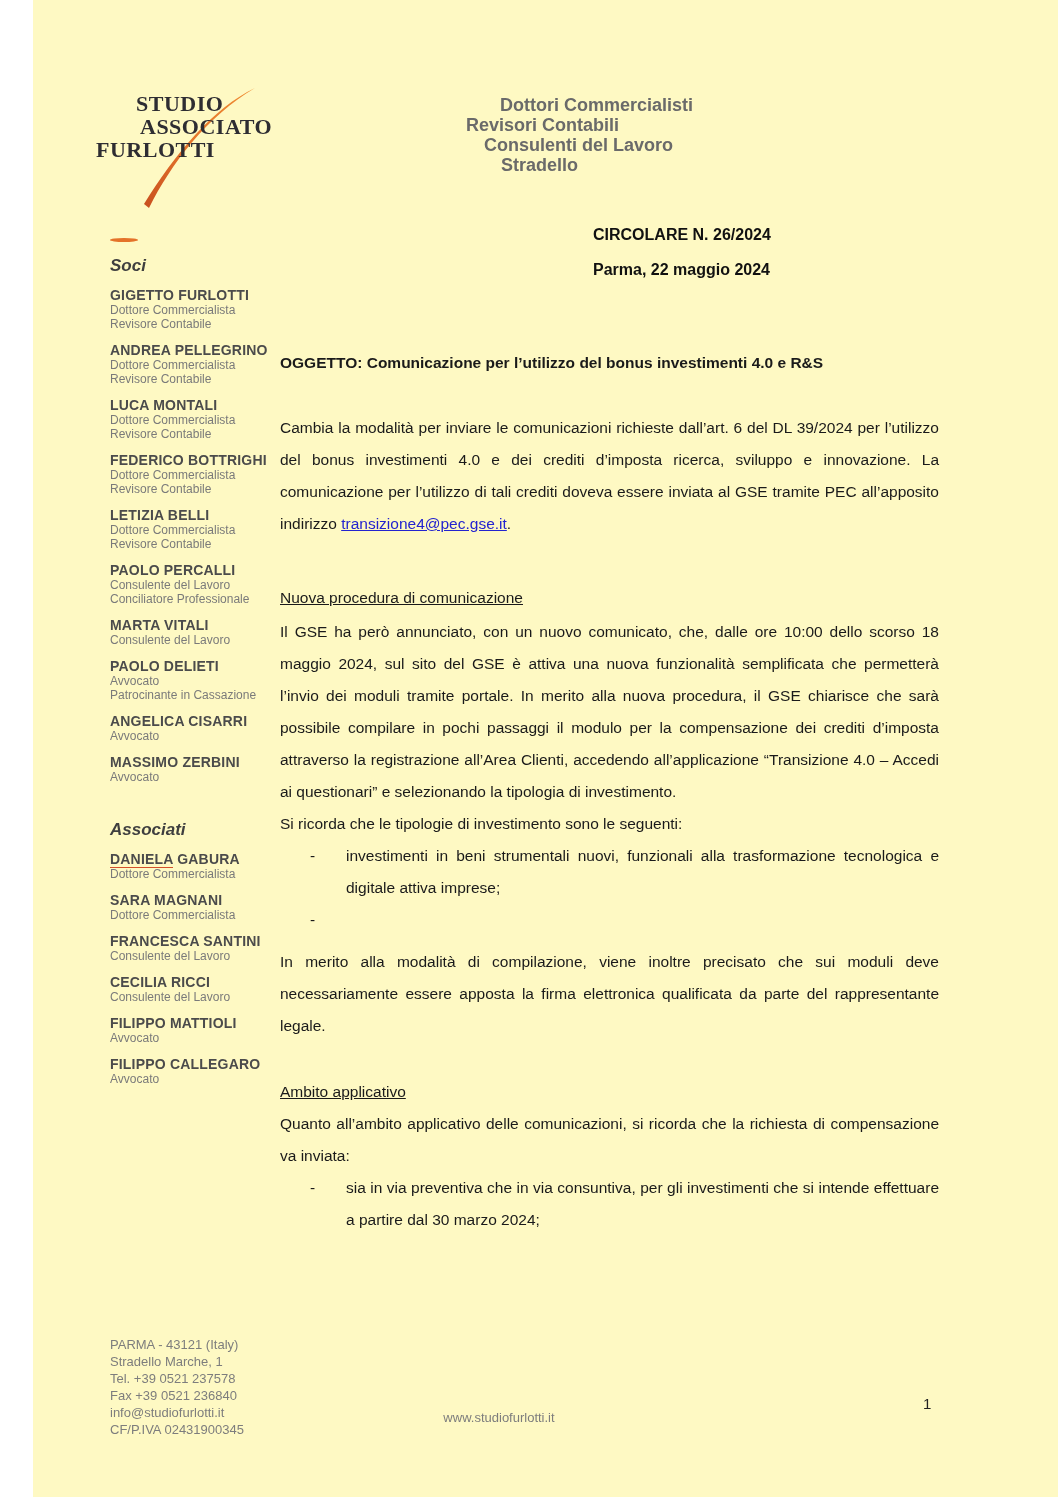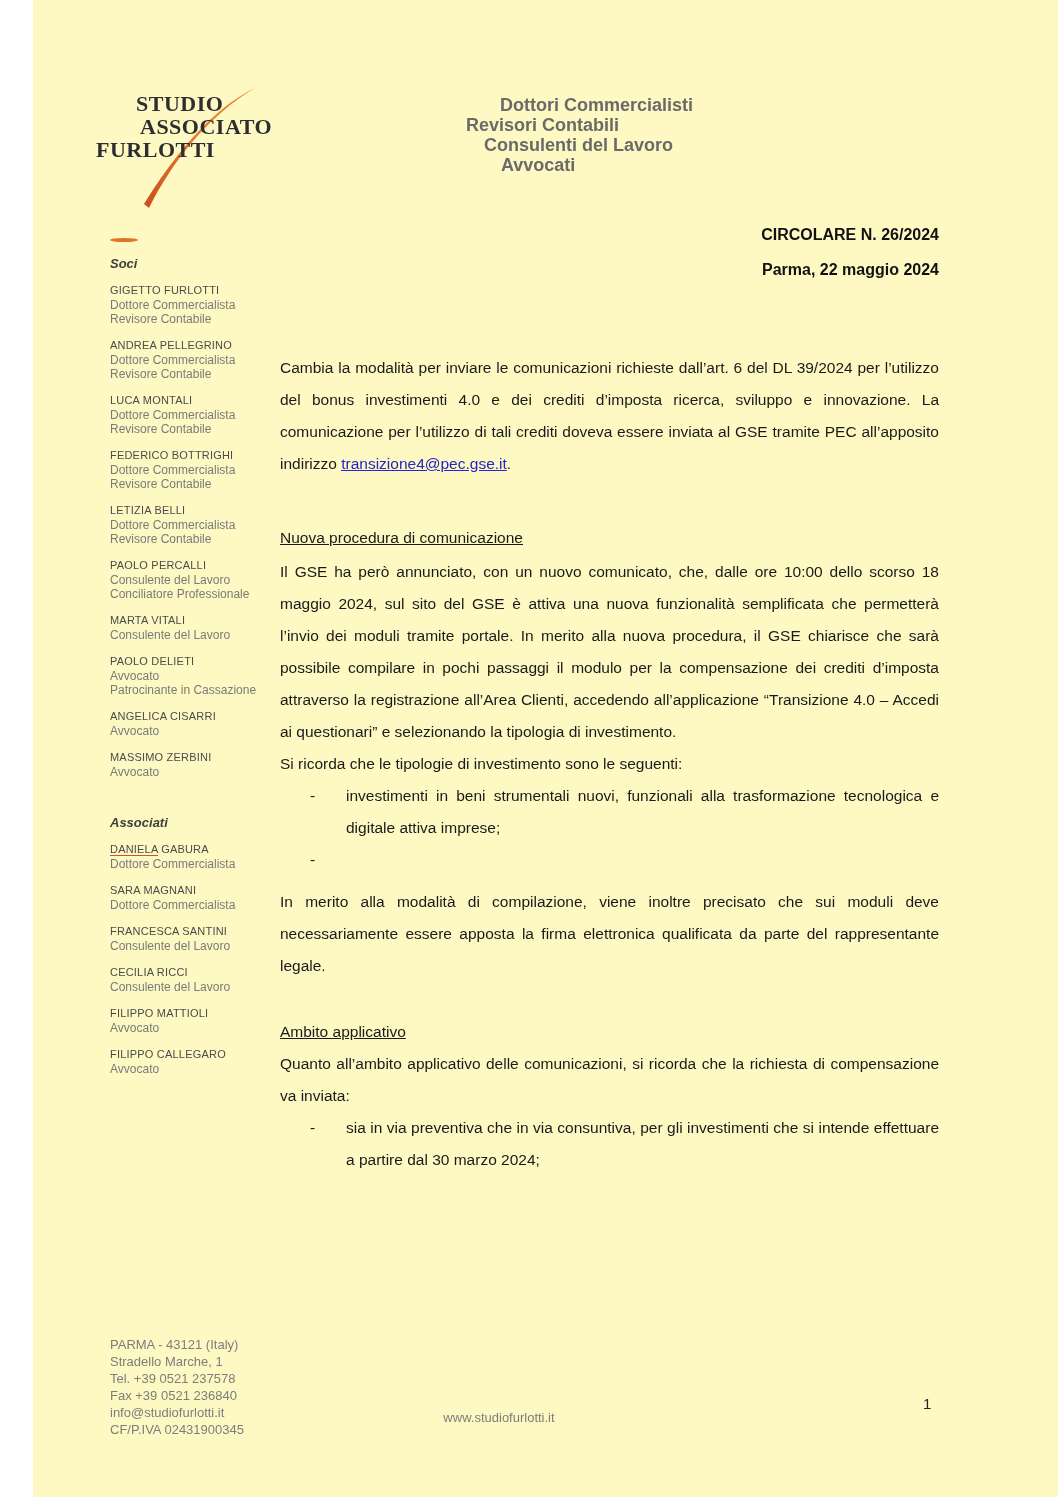--- a/index.html
+++ b/index.html
@@ -47,50 +47,50 @@
   .prof-1 { margin-left: 34px; }
   .prof-2 { margin-left: 0; }
   .prof-3 { margin-left: 18px; }
   .prof-4 { margin-left: 35px; }
 
   
   .circ-meta {
     position: absolute;
     left: 560px; top: 226px;
     width: 346px;
-    text-align: right;
+    text-align: left;
     font-weight: bold;
     font-size: 16px;
     color: #111111;
   }
   .circ-meta .date-line { margin-top: 17px; }
 
   
   .sidebar {
     position: absolute;
     left: 77px; top: 238px;
     width: 165px;
   }
   .accent-dash {
     width: 28px; height: 4px;
     background: #e4732a;
     border-radius: 50%;
   }
   .group-label {
     font-style: italic;
     font-weight: bold;
-    font-size: 13px;
+    font-size: 17px;
     color: #3f3f3f;
     margin-top: 14px;
     margin-bottom: 12px;
   }
   .person { margin-bottom: 12px; }
   .person .p-name {
-    font-size: 11px;
-    font-weight: normal;
+    font-size: 14px;
+    font-weight: bold;
     color: #4b4b4b;
     line-height: 15px;
     letter-spacing: 0.2px;
   }
   .person .p-role {
     font-size: 12px;
     color: #7a7a7a;
     line-height: 14px;
   }
   .associati-label { margin-top: 36px; }
@@ -173,21 +173,21 @@
   <div class="logo-text">
     <div class="logo-line-1">STUDIO</div>
     <div class="logo-line-2">ASSOCIATO</div>
     <div class="logo-line-3">FURLOTTI</div>
   </div>
 
   <div class="professions">
     <div class="prof-1">Dottori Commercialisti</div>
     <div class="prof-2">Revisori Contabili</div>
     <div class="prof-3">Consulenti del Lavoro</div>
-    <div class="prof-4">Avvocati</div>
+    <div class="prof-4">Stradello</div>
   </div>
 
   <div class="circ-meta">
     <div>CIRCOLARE N. 26/2024</div>
     <div class="date-line">Parma, 22 maggio 2024</div>
   </div>
 
   <div class="sidebar">
     <div class="accent-dash"></div>
     <div class="group-label">Soci</div>
@@ -262,20 +262,21 @@
       <div class="p-name">FILIPPO MATTIOLI</div>
       <div class="p-role">Avvocato</div>
     </div>
     <div class="person">
       <div class="p-name">FILIPPO CALLEGARO</div>
       <div class="p-role">Avvocato</div>
     </div>
   </div>
 
   <div class="main">
+    <div class="subject">OGGETTO: Comunicazione per l’utilizzo del bonus investimenti 4.0 e R&amp;S</div>
 
     <p class="para"><span>Cambia la modalità per inviare le comunicazioni richieste dall’art. 6 del DL 39/2024 per l’utilizzo del bonus investimenti 4.0 e dei crediti d’imposta ricerca, sviluppo e innovazione. La comunicazione per l’utilizzo di tali crediti doveva essere inviata al GSE tramite PEC all’apposito indirizzo </span><a href="#" class="pec-link">transizione4@pec.gse.it</a><span>.</span></p>
 
     <div class="section-heading h1-heading">Nuova procedura di comunicazione</div>
 
     <p class="para">Il GSE ha però annunciato, con un nuovo comunicato, che, dalle ore 10:00 dello scorso 18 maggio 2024, sul sito del GSE è attiva una nuova funzionalità semplificata che permetterà l’invio dei moduli tramite portale. In merito alla nuova procedura, il GSE chiarisce che sarà possibile compilare in pochi passaggi il modulo per la compensazione dei crediti d’imposta attraverso la registrazione all’Area Clienti, accedendo all’applicazione “Transizione 4.0 – Accedi ai questionari” e selezionando la tipologia di investimento.</p>
     <p class="para">Si ricorda che le tipologie di investimento sono le seguenti:</p>
 
     <div class="bullet">
       <span class="marker">-</span>

